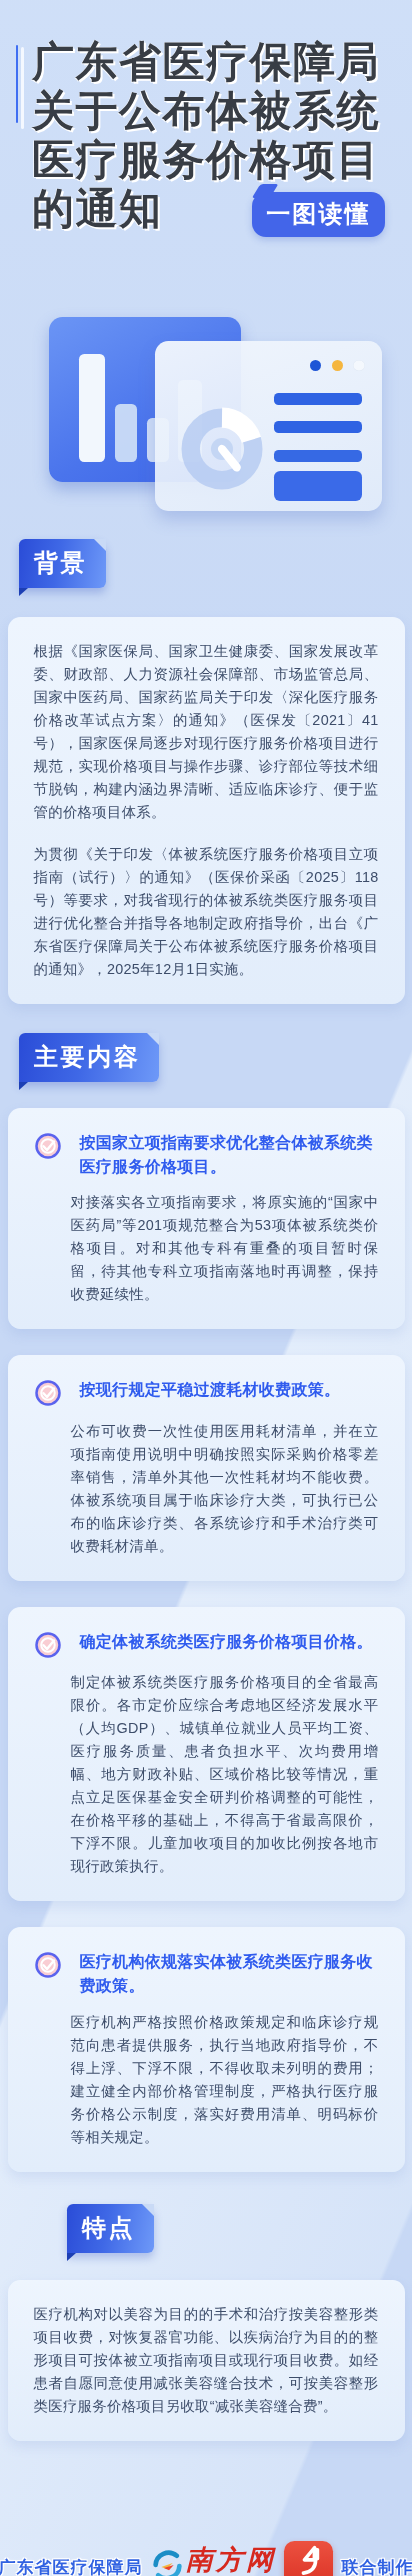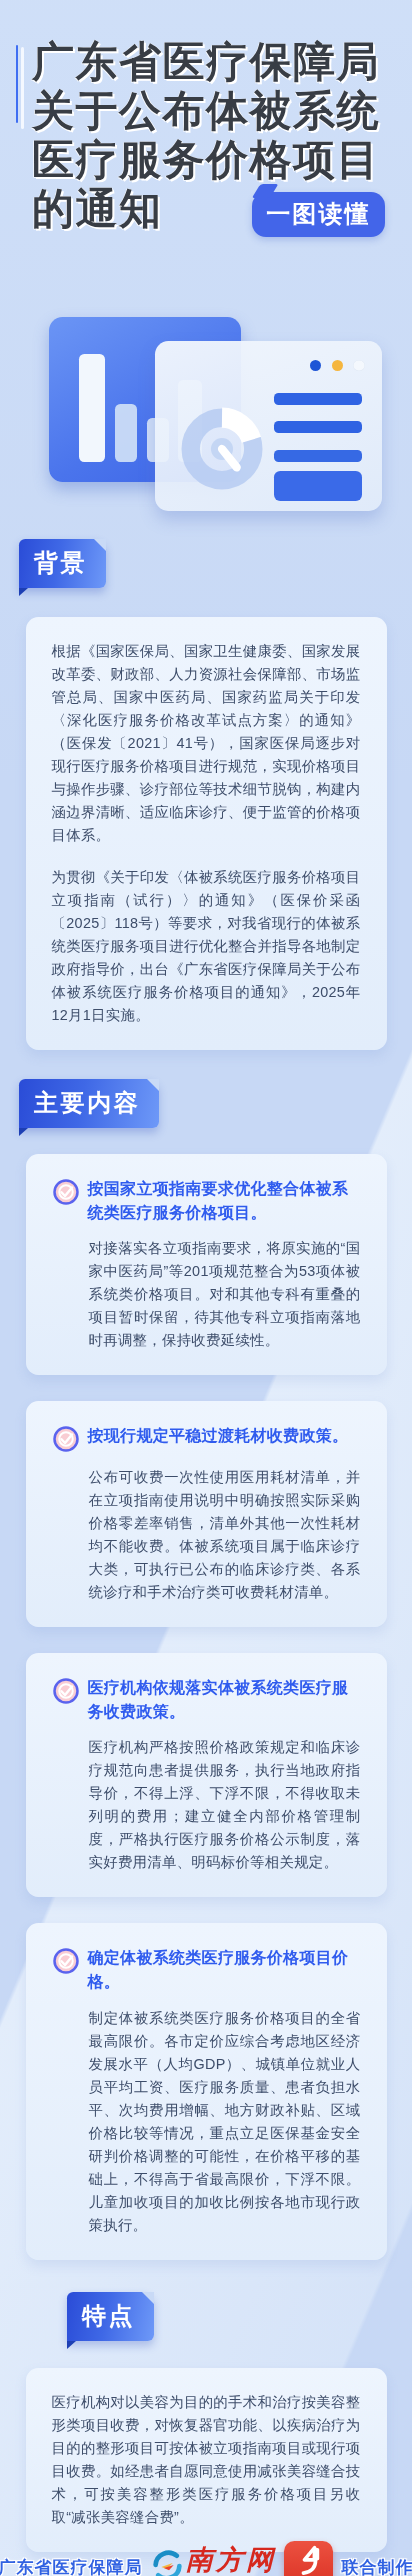--- a/index.html
+++ b/index.html
@@ -84,33 +84,33 @@
     content:''; position:absolute; top:0; right:0;
     border-top:12.4px solid #c9daf6; border-left:12.4px solid transparent;
   }
   .ribbon::before{ 
     content:''; position:absolute; left:0; bottom:-8.2px;
     border-top:8.2px solid #1d3fb4; border-right:9.3px solid transparent;
   }
 
   
   .card {
-    width:361px; margin:26px auto 0;
+    width:397px; margin:26px auto 0;
     background:linear-gradient(180deg,#eef5fe 0%, #e2edfb 100%);
     border-radius:12.4px;
     padding:23px 26px;
     box-shadow:0 5.2px 11.3px rgba(110,145,210,.16);
   }
   .card.bg-card { margin-top:29px; }
   .body-text {
     font-size:14.4px; line-height:23px; color:#3d4d6a;
     text-align:justify; letter-spacing:0.3px;
   }
   .body-text + .body-text { margin-top:18.5px; }
-  .item-head { display:flex; align-items:flex-start; gap:8px; margin-bottom:12.4px; }
+  .item-head { display:flex; align-items:flex-start; gap:18px; margin-bottom:12.4px; }
   .check-icon { flex:0 0 28px; width:28px; height:28px; margin-top:1px; }
   .item-heading { font-size:16px; line-height:24px; font-weight:800; color:#2f5bee; letter-spacing:0.3px; }
   .item-body { padding-left:37px; }
   .section-gap-main { margin-top:29px; }
   .section-gap-feat { margin-top:32px;padding-left:48px; }
 
   
   .footer {
     position:absolute; left:0; top:2541px; width:412px; z-index:2;
     display:flex; align-items:center; justify-content:center; gap:8.2px;
@@ -227,38 +227,38 @@
       </div>
     </div>
 
     <div class="card">
       <div class="item-head">
         <svg class="check-icon" viewBox="0 0 56 56">
           <circle cx="28" cy="28" r="23" fill="#f9cdd3" stroke="#5a63ee" stroke-width="5"></circle>
           <circle cx="28" cy="28" r="13.5" fill="none" stroke="#ffffff" stroke-width="4"></circle>
           <path d="M19 28.5 L26 36 L40 19" fill="none" stroke="#ffffff" stroke-width="5" stroke-linecap="round" stroke-linejoin="round"></path>
         </svg>
+        <div class="item-heading">确定体被系统类医疗服务价格项目价格。</div>
+      </div>
+      <div class="item-body">
+        <p class="body-text">制定体被系统类医疗服务价格项目的全省最高限价。各市定价应综合考虑地区经济发展水平（人均GDP）、城镇单位就业人员平均工资、医疗服务质量、患者负担水平、次均费用增幅、地方财政补贴、区域价格比较等情况，重点立足医保基金安全研判价格调整的可能性，在价格平移的基础上，不得高于省最高限价，下浮不限。儿童加收项目的加收比例按各地市现行政策执行。</p>
+      </div>
+    </div>
+
+    <div class="card">
+      <div class="item-head">
+        <svg class="check-icon" viewBox="0 0 56 56">
+          <circle cx="28" cy="28" r="23" fill="#f9cdd3" stroke="#5a63ee" stroke-width="5"></circle>
+          <circle cx="28" cy="28" r="13.5" fill="none" stroke="#ffffff" stroke-width="4"></circle>
+          <path d="M19 28.5 L26 36 L40 19" fill="none" stroke="#ffffff" stroke-width="5" stroke-linecap="round" stroke-linejoin="round"></path>
+        </svg>
         <div class="item-heading">医疗机构依规落实体被系统类医疗服务收费政策。</div>
       </div>
       <div class="item-body">
         <p class="body-text">医疗机构严格按照价格政策规定和临床诊疗规范向患者提供服务，执行当地政府指导价，不得上浮、下浮不限，不得收取未列明的费用；建立健全内部价格管理制度，严格执行医疗服务价格公示制度，落实好费用清单、明码标价等相关规定。</p>
-      </div>
-    </div>
-
-    <div class="card">
-      <div class="item-head">
-        <svg class="check-icon" viewBox="0 0 56 56">
-          <circle cx="28" cy="28" r="23" fill="#f9cdd3" stroke="#5a63ee" stroke-width="5"></circle>
-          <circle cx="28" cy="28" r="13.5" fill="none" stroke="#ffffff" stroke-width="4"></circle>
-          <path d="M19 28.5 L26 36 L40 19" fill="none" stroke="#ffffff" stroke-width="5" stroke-linecap="round" stroke-linejoin="round"></path>
-        </svg>
-        <div class="item-heading">确定体被系统类医疗服务价格项目价格。</div>
-      </div>
-      <div class="item-body">
-        <p class="body-text">制定体被系统类医疗服务价格项目的全省最高限价。各市定价应综合考虑地区经济发展水平（人均GDP）、城镇单位就业人员平均工资、医疗服务质量、患者负担水平、次均费用增幅、地方财政补贴、区域价格比较等情况，重点立足医保基金安全研判价格调整的可能性，在价格平移的基础上，不得高于省最高限价，下浮不限。儿童加收项目的加收比例按各地市现行政策执行。</p>
       </div>
     </div>
 
     <div class="section-gap-feat">
       <div class="ribbon">
         <span>特点</span>
       </div>
     </div>
     <div class="card" style="margin-top:27px;">
       <p class="body-text">医疗机构对以美容为目的的手术和治疗按美容整形类项目收费，对恢复器官功能、以疾病治疗为目的的整形项目可按体被立项指南项目或现行项目收费。如经患者自愿同意使用减张美容缝合技术，可按美容整形类医疗服务价格项目另收取“减张美容缝合费”。</p>

